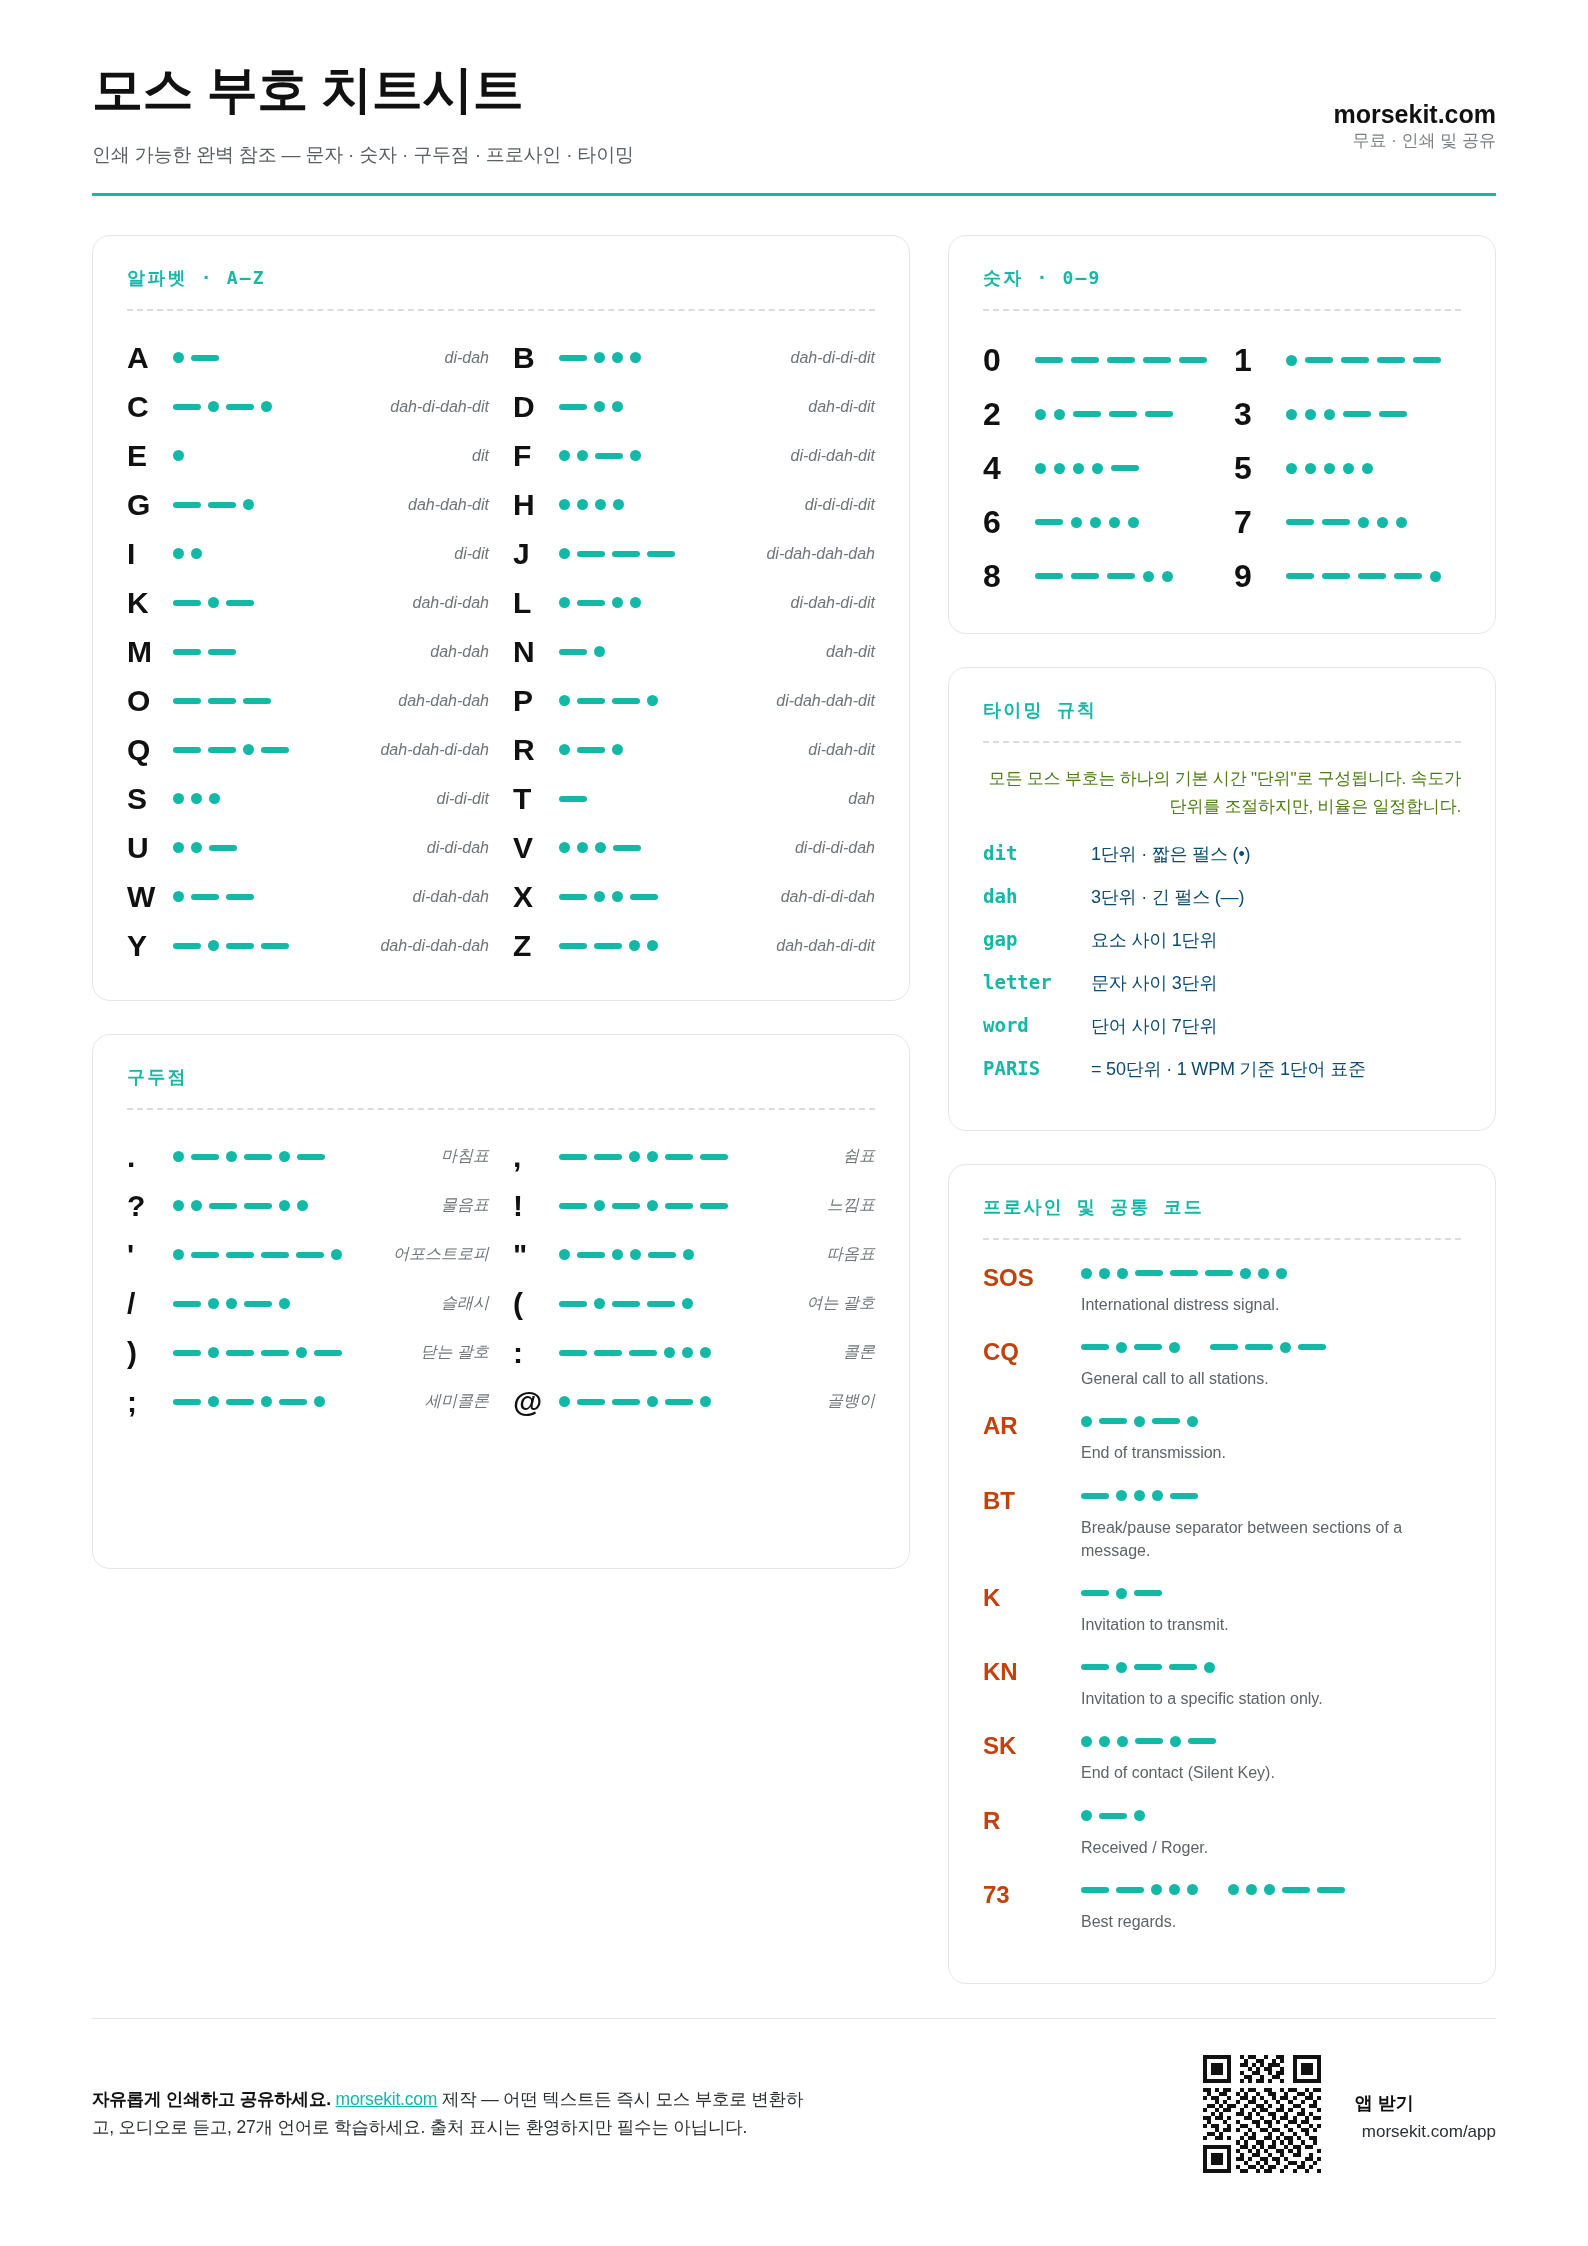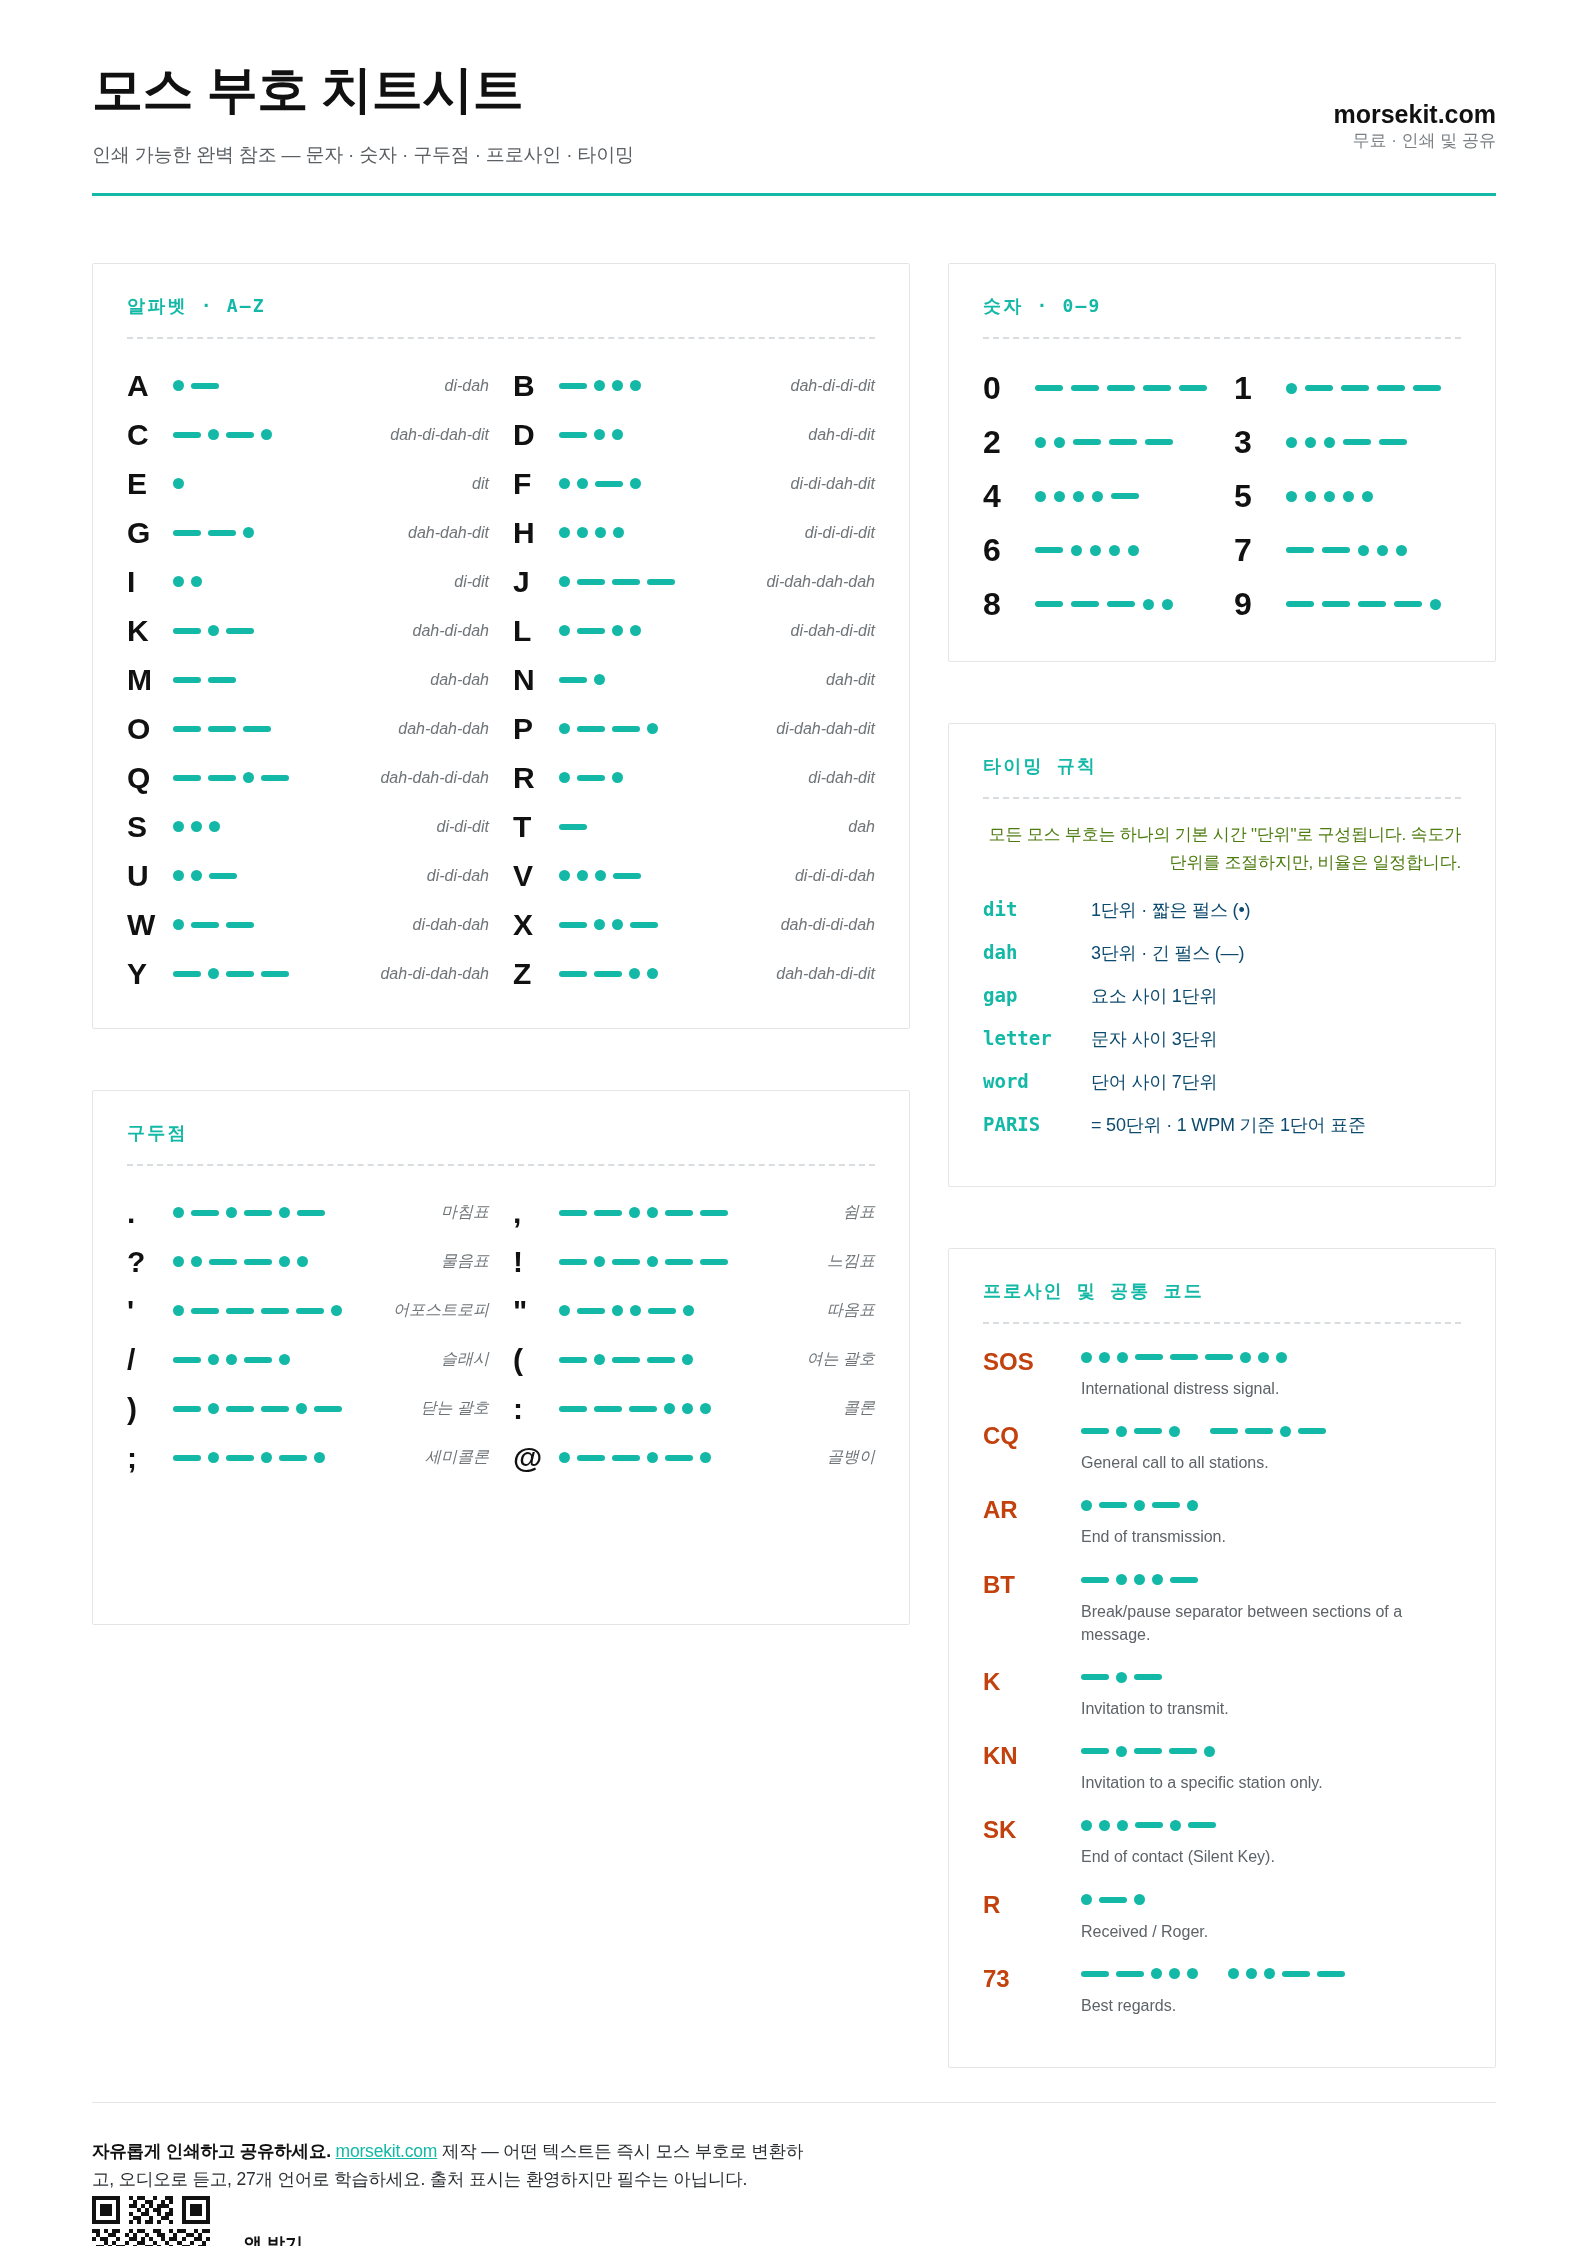--- a/index.html
+++ b/index.html
@@ -18,22 +18,22 @@
   .brand { text-align: right; padding-top: 44px; }
   .brand-name { font-size: 25px; font-weight: 700; color: #111; }
   .brand-tag { font-size: 17px; color: #7b8085; margin-top: 0; }
   .rule { height: 3px; background: #14b8a6; margin-top: 25px; }
 
   
   .grid { display: grid; grid-template-columns: 818px 1fr; gap: 38px; margin-top: 39px; }
   .col { display: flex; flex-direction: column; gap: 33px; }
 
   .card {
-    border: 1px solid #e3e6e8; border-radius: 2px;
-    background: #fff; padding: 30px 34px 30px 34px; margin-top: 28px;
+    border: 1px solid #e3e6e8; border-radius: 18px;
+    background: #fff; padding: 30px 34px 30px 34px;
   }
   .card-title {
     font-size: 18px; font-weight: 700; color: #14b8a6;
     letter-spacing: 2.2px; font-family: "DejaVu Sans Mono", monospace;
   }
   .dashed { border-top: 2px dashed #d9dddf; margin: 19px 0 22px 0; }
 
   
   .rows2 { display: grid; grid-template-columns: 1fr 1fr; column-gap: 24px; }
   .row { display: flex; align-items: center; height: 49px; }
@@ -75,21 +75,21 @@
 
   
   .pro-row { display: flex; margin-bottom: 20px; }
   .pro-code { font-size: 24px; font-weight: 700; color: #c2410c; flex: 0 0 98px; padding-top: 2px; }
   .pro-right { flex: 1 1 auto; }
   .pro-morse { display: flex; align-items: center; gap: 7px; height: 22px; }
   .pro-desc { font-size: 16px; color: #5d6368; line-height: 1.45; margin-top: 9px; }
 
   
   .foot-rule { border-top: 1px solid #e3e6e8; margin: 34px 0 0 0; }
-  .footer { display: flex; justify-content: space-between; align-items: flex-start; padding-top: 34px; flex-direction: column; }
+  .footer { display: flex; justify-content: space-between; align-items: center; padding-top: 34px; }
   .foot-left { width: 720px; font-size: 17.5px; line-height: 1.62; color: #2b2f32; letter-spacing: -0.2px; }
   .foot-left b { font-weight: 700; color: #111; }
   .foot-link { color: #14b8a6; font-weight: 400; }
   .foot-right { display: flex; align-items: flex-start; gap: 34px; padding-top: 2px; }
   .feat { list-style: none; }
   .feat li { font-size: 17px; color: #2b2f32; margin-bottom: 19px; display: flex; align-items: center; gap: 13px; }
   .feat li::before { content: ""; width: 6px; height: 6px; background: #14b8a6; flex: 0 0 auto; display: block; }
   .qr { width: 118px; height: 118px; display: block; }
   .app-txt { padding-top: 36px; }
   .app-title { font-size: 18px; font-weight: 700; color: #111; }

